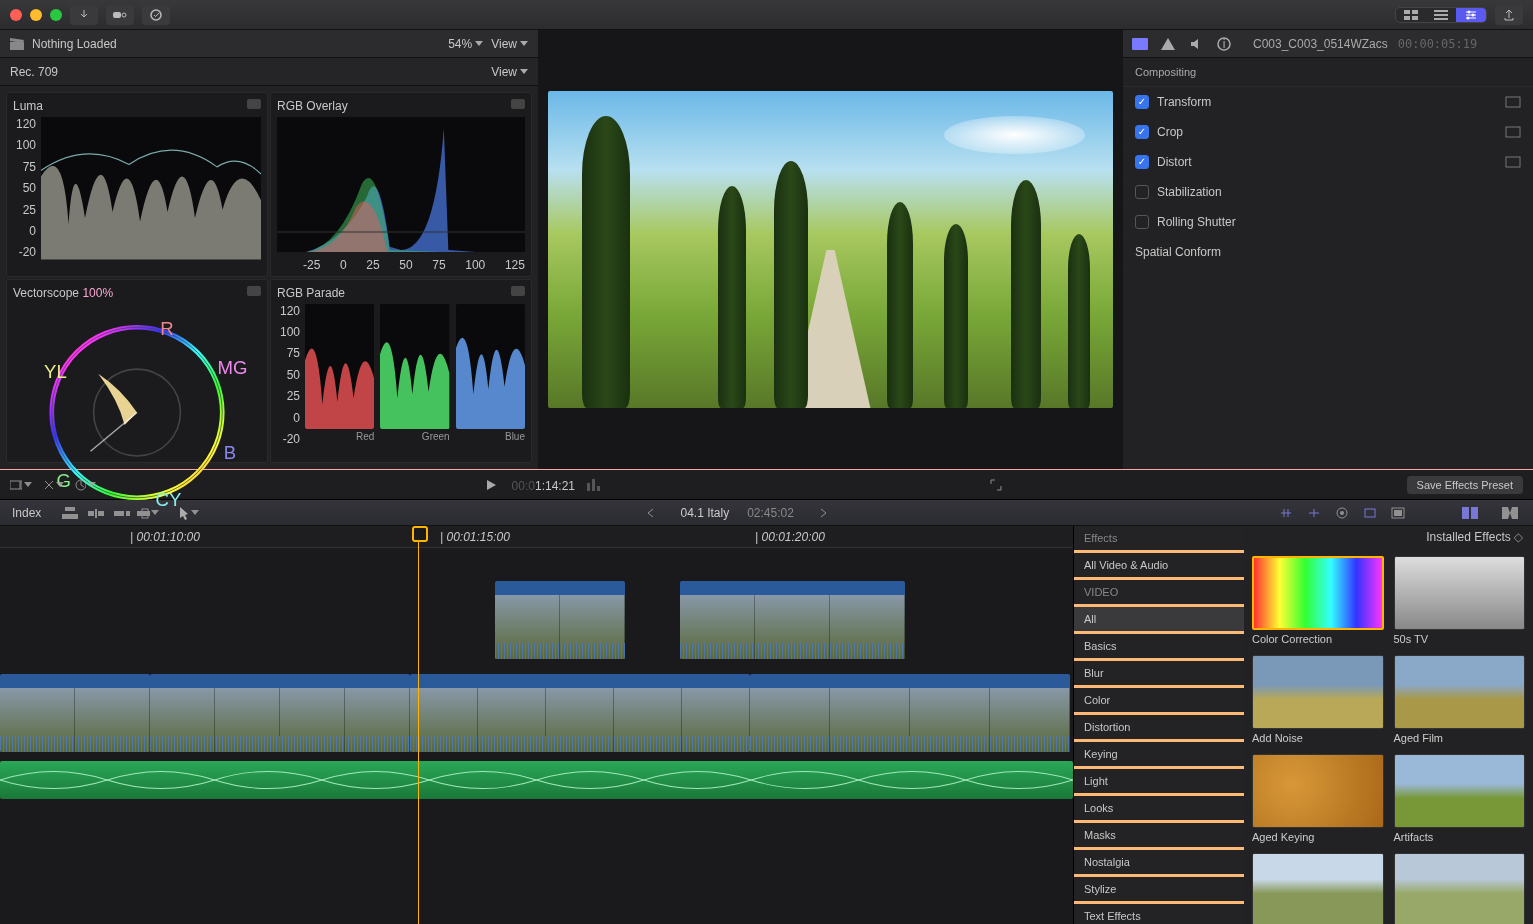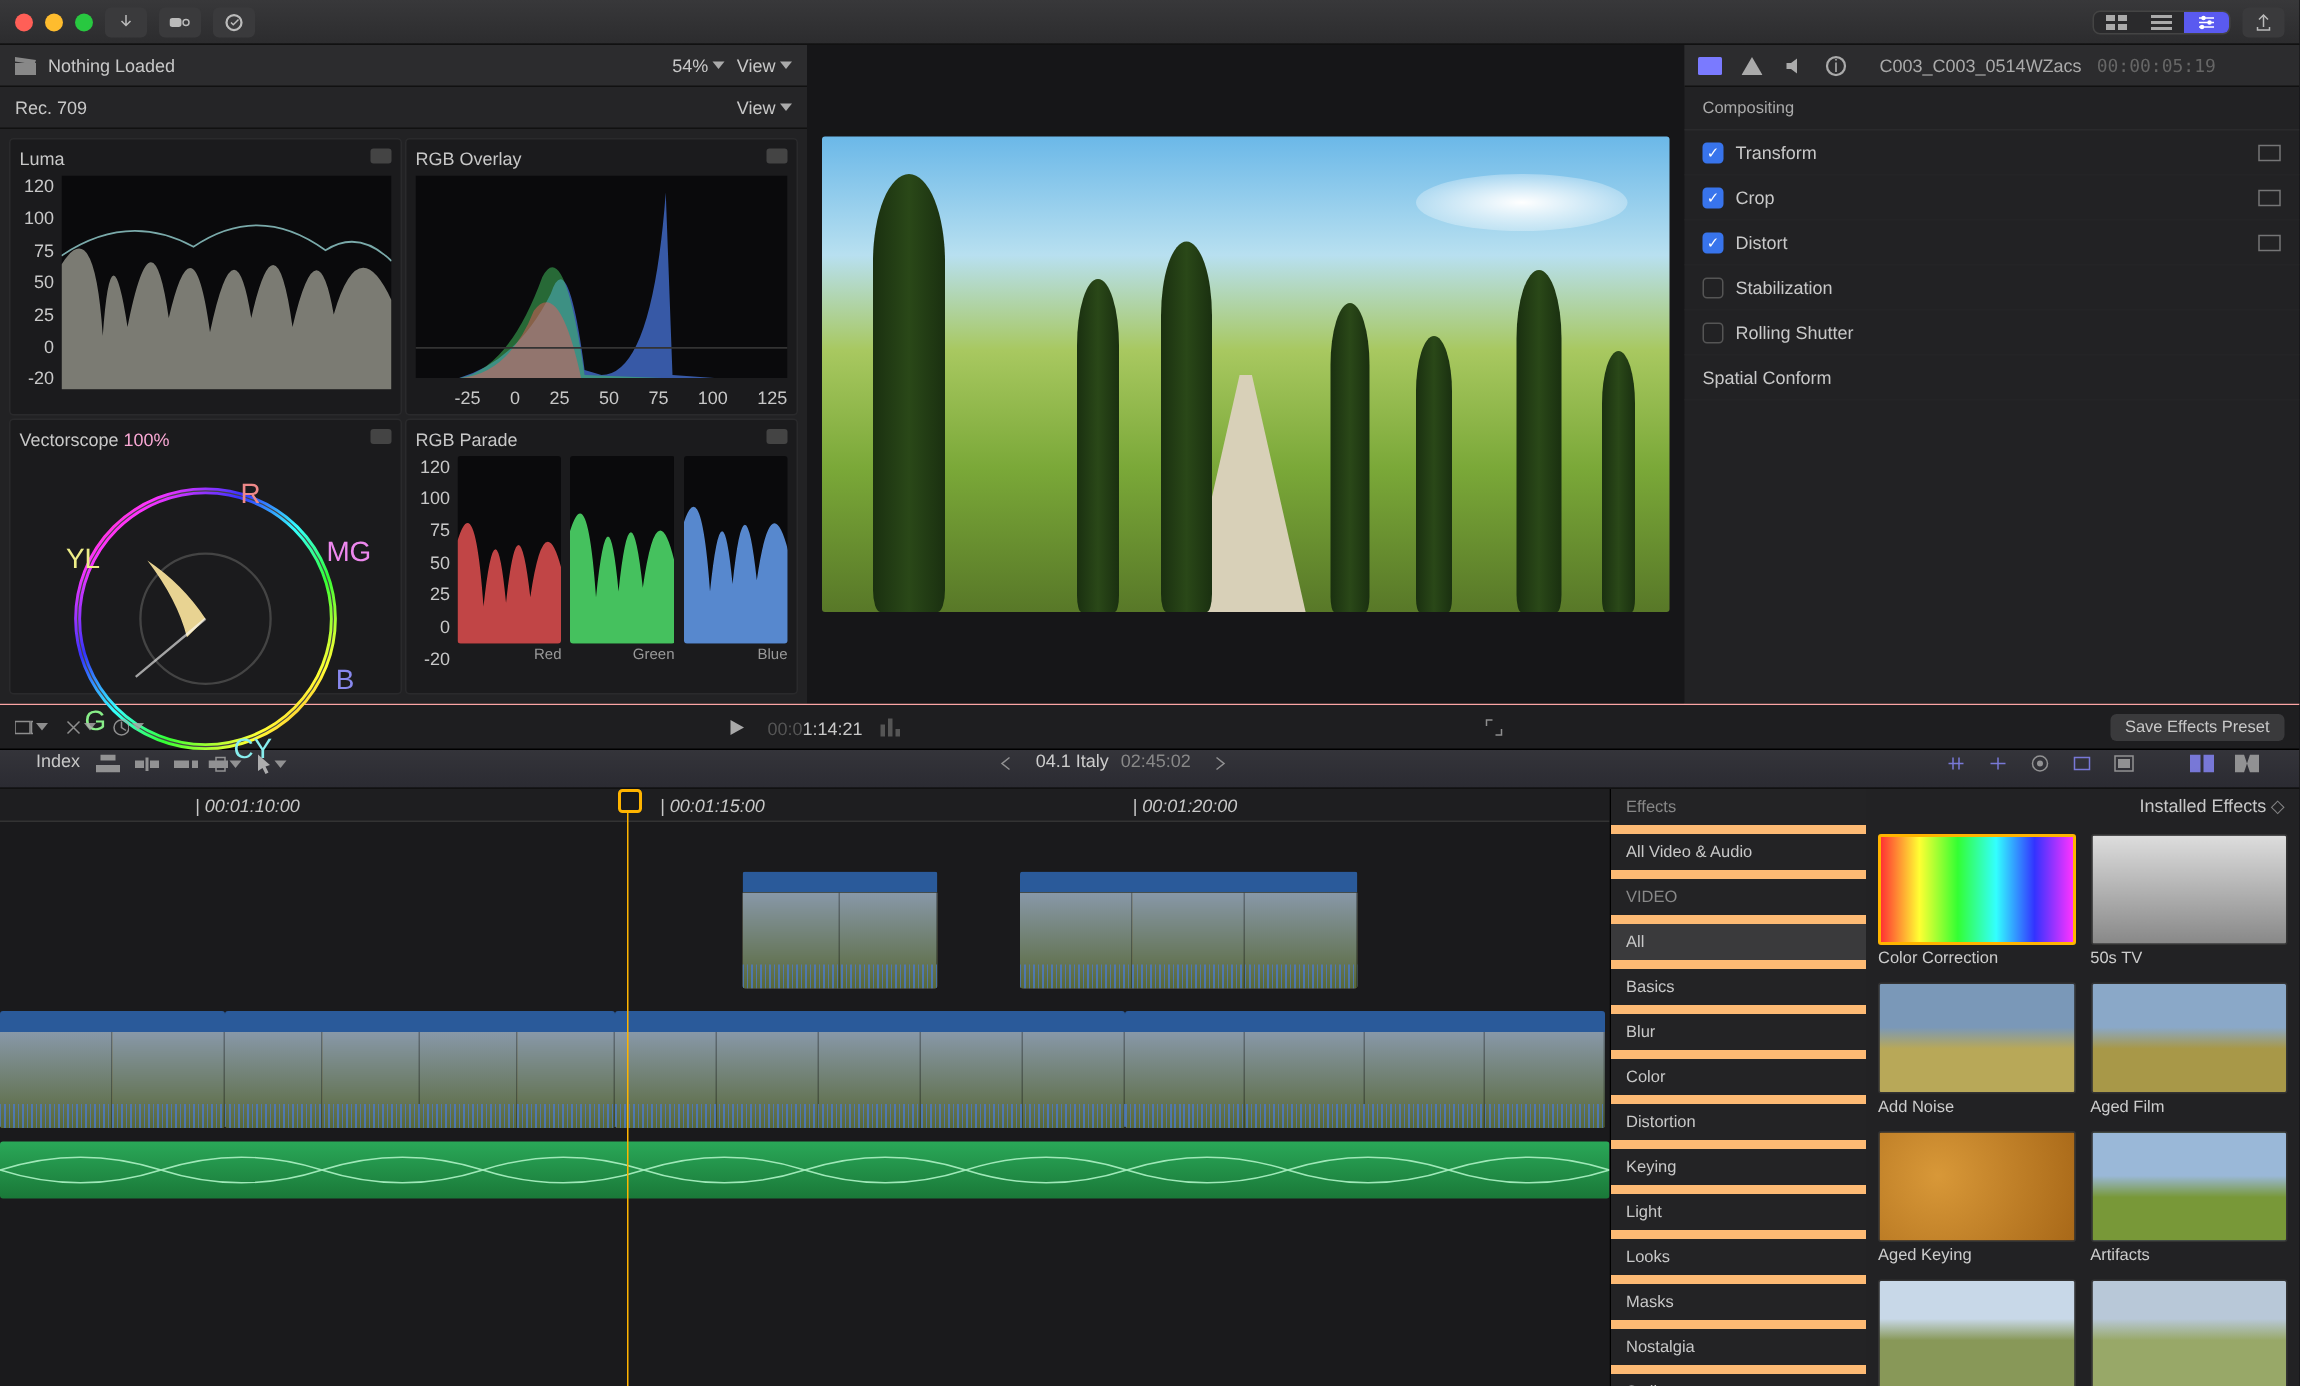--- a/index.html
+++ b/index.html
@@ -60,21 +60,21 @@
   .reset-ico{width:16px;height:12px;opacity:.7;}
 
   
   .transport{height:30px;background:#1e1e20;display:flex;align-items:center;padding:0 10px;gap:10px;border-bottom:1px solid #000;}
   .transport .grow{flex:1;}
   .timecode{font-family:ui-monospace,monospace;font-size:16px;}
   .timecode .dim{color:#555;}
   .btn-txt{background:#3a3a3c;border-radius:4px;padding:3px 10px;font-size:11px;}
 
   
-  .tl-hdr{height:26px;background:linear-gradient(#34343a,#2b2b32);display:flex;align-items:flex-start;padding:0 24px;gap:8px;border-bottom:1px solid #111;}
+  .tl-hdr{height:26px;background:linear-gradient(#34343a,#2b2b32);display:flex;align-items:center;padding:0 12px;gap:18px;border-bottom:1px solid #111;}
   .tl-hdr .grow{flex:1;}
   .tinybtn{width:22px;height:18px;display:flex;align-items:center;justify-content:center;opacity:.8;}
   .tinybtn.sel{color:#8a8aff;}
 
   
   .lower{flex:1;display:flex;min-height:0;}
   .timeline{flex:1;background:#1a1a1c;position:relative;overflow:hidden;}
   .ruler{height:22px;background:#1e1e20;border-bottom:1px solid #333;position:relative;font-size:10px;color:#888;}
   .ruler-mark{position:absolute;top:4px;font-style:italic;}
   .playhead{position:absolute;top:0;bottom:0;width:1px;background:var(--playhead);z-index:5;}
@@ -82,21 +82,21 @@
   .track{position:absolute;left:0;right:0;}
   .clip{position:absolute;top:0;bottom:0;border-radius:2px;overflow:hidden;border-top:14px solid #2a5a9a;}
   .clip::before{content:attr(data-label);position:absolute;top:-14px;left:4px;font-size:10px;color:#cde;white-space:nowrap;}
   .clip-body{height:100%;background:linear-gradient(90deg,#7a6840,#9a8850,#7a6840);display:flex;}
   .clip-body span{flex:1;border-right:1px solid rgba(0,0,0,.3);background:linear-gradient(180deg,#8898a8,#586838);}
   .audio{position:absolute;left:0;right:0;background:linear-gradient(180deg,#2aa858,#1a7838);border-radius:2px;}
   .wave{position:absolute;left:0;right:0;bottom:0;height:16px;background:repeating-linear-gradient(90deg,#4a7ac8 0 1px,transparent 1px 3px);opacity:.8;}
 
   .fx-browser{width:460px;background:var(--bg1);display:flex;border-left:1px solid #000;}
   .fx-cats{width:170px;background:#232325;display:flex;flex-direction:column;overflow-y:auto;}
-  .fx-cat{padding:6px 10px;font-size:11px;border-bottom:6px solid #fdba74;}
+  .fx-cat{padding:6px 10px;font-size:11px;border-bottom:3px solid #fdba74;}
   .fx-cat.sel{background:#3a3a3c;}
   .fx-cat.hdr{color:#888;font-weight:500;}
   .fx-grid-wrap{flex:1;display:flex;flex-direction:column;}
   .fx-grid-hdr{height:22px;display:flex;align-items:center;justify-content:flex-end;padding:0 10px;font-size:11px;color:#aaa;}
   .fx-grid{flex:1;padding:8px;display:grid;grid-template-columns:repeat(2,1fr);gap:10px;align-content:start;overflow-y:auto;}
   .fx-item{display:flex;flex-direction:column;gap:3px;}
   .fx-thumb{width:100%;aspect-ratio:16/9;border-radius:2px;border:1px solid #333;}
   .fx-thumb.sel{border:2px solid var(--playhead);}
   .fx-label{font-size:11px;color:#ccc;}
   .fx-foot{height:28px;background:#1e1e20;display:flex;align-items:center;padding:0 8px;gap:8px;border-top:1px solid #000;}

